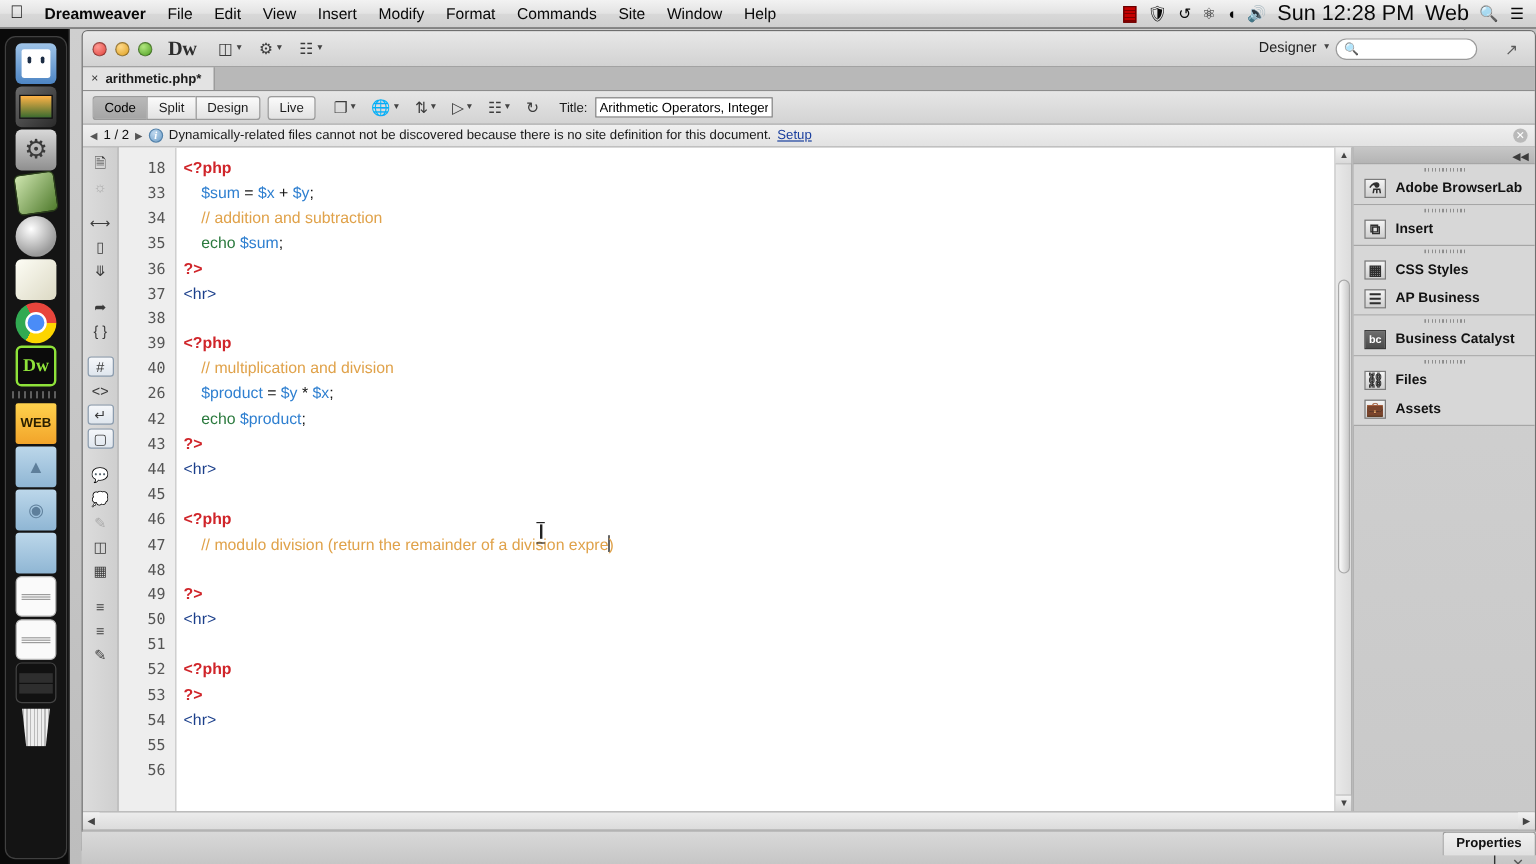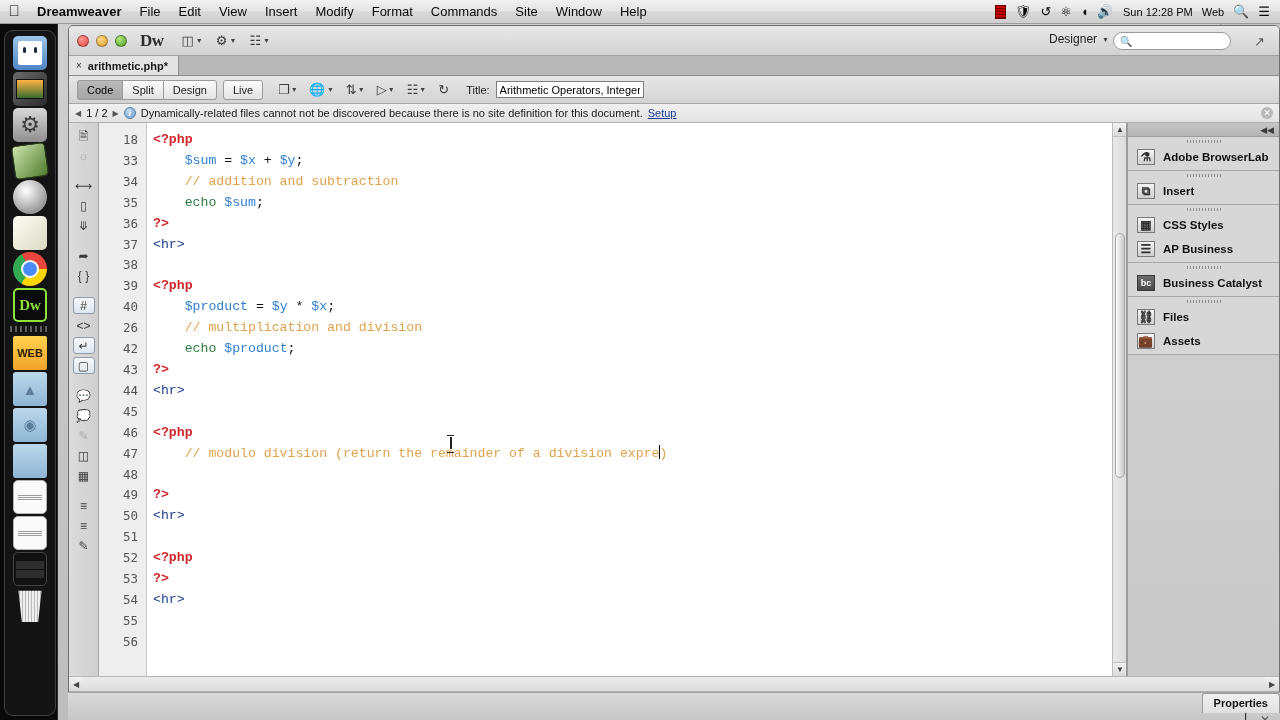--- a/index.html
+++ b/index.html
@@ -24,21 +24,21 @@
     width: 28px; text-align: center; font-size: 15px; line-height: 1;
     padding-bottom: 2px;
   }
   .menu-item { padding: 0 9px; line-height: 24px; white-space: nowrap; }
   .menu-item.bold { font-weight: bold; }
   .menubar-right {
     margin-left: auto; display: flex; align-items: center; gap: 9px;
     padding-right: 10px;
   }
   .mb-icon { font-size: 13px; line-height: 1; display:flex; align-items:center; }
-  .mb-text { font-size: 11px; }
+  .mb-text { font-size: 18px; }
   .redbox {
     width: 11px; height: 14px; background: #b00000;
     background-image: repeating-linear-gradient(to bottom, #c50000 0 2px, #7d0000 2px 3px);
     border: 1px solid #600;
   }
 
   
   .dock {
     position: absolute; left: 0; top: 24px; width: 58px; height: 696px;
     background: #0a0a0a;
@@ -236,21 +236,21 @@
   .gutter {
     width: 48px; background: #eeeeee; border-right: 1px solid #c8c8c8;
     padding-top: 7px; text-align: right;
   }
   .gutter div {
     font-family: "DejaVu Sans Mono", monospace;
     font-size: 12.5px; line-height: 20.9px; color: #555; padding-right: 8px;
   }
   .code-lines { flex: 1; padding-top: 7px; padding-left: 6px; position: relative; }
   .code-lines .ln {
-    font-family: Liberation Mono, monospace;
+    font-family: Liberation Sans, sans-serif;
     font-size: 13.2px; line-height: 20.9px; white-space: pre; color: #000;
   }
   .c-tag { color: #1b3f8b; }
   .c-php { color: #d0252a; font-weight: bold; }
   .c-comment { color: #e0a24a; }
   .c-var { color: #2e7fd0; }
   .c-kw { color: #2b7a3e; }
   .c-op { color: #111; }
   .caret-blink {
     display: inline-block; width: 1px; height: 14px;
@@ -606,22 +606,22 @@
           <div class="code-lines" id="codeLines">
             <div class="mouse-cursor"></div>
           <div class="ln"><span class="c-php">&lt;?php</span></div>
               <div class="ln"><span class="c-op">    </span><span class="c-var">$sum</span><span class="c-op"> = </span><span class="c-var">$x</span><span class="c-op"> + </span><span class="c-var">$y</span><span class="c-op">;</span></div>
               <div class="ln"><span class="c-comment">    // addition and subtraction</span></div>
               <div class="ln"><span class="c-op">    </span><span class="c-kw">echo</span><span class="c-op"> </span><span class="c-var">$sum</span><span class="c-op">;</span></div>
               <div class="ln"><span class="c-php">?&gt;</span></div>
               <div class="ln"><span class="c-tag">&lt;hr&gt;</span></div>
               <div class="ln">&nbsp;</div>
               <div class="ln"><span class="c-php">&lt;?php</span></div>
+              <div class="ln"><span class="c-comment">    // multiplication and division</span></div>
               <div class="ln"><span class="c-op">    </span><span class="c-var">$product</span><span class="c-op"> = </span><span class="c-var">$y</span><span class="c-op"> * </span><span class="c-var">$x</span><span class="c-op">;</span></div>
-              <div class="ln"><span class="c-comment">    // multiplication and division</span></div>
               <div class="ln"><span class="c-op">    </span><span class="c-kw">echo</span><span class="c-op"> </span><span class="c-var">$product</span><span class="c-op">;</span></div>
               <div class="ln"><span class="c-php">?&gt;</span></div>
               <div class="ln"><span class="c-tag">&lt;hr&gt;</span></div>
               <div class="ln">&nbsp;</div>
               <div class="ln"><span class="c-php">&lt;?php</span></div>
               <div class="ln"><span class="c-comment">    // modulo division (return the remainder of a division expre</span><span class="caret-blink"></span><span class="c-comment">)</span></div>
               <div class="ln">&nbsp;</div>
               <div class="ln"><span class="c-php">?&gt;</span></div>
               <div class="ln"><span class="c-tag">&lt;hr&gt;</span></div>
               <div class="ln">&nbsp;</div>

